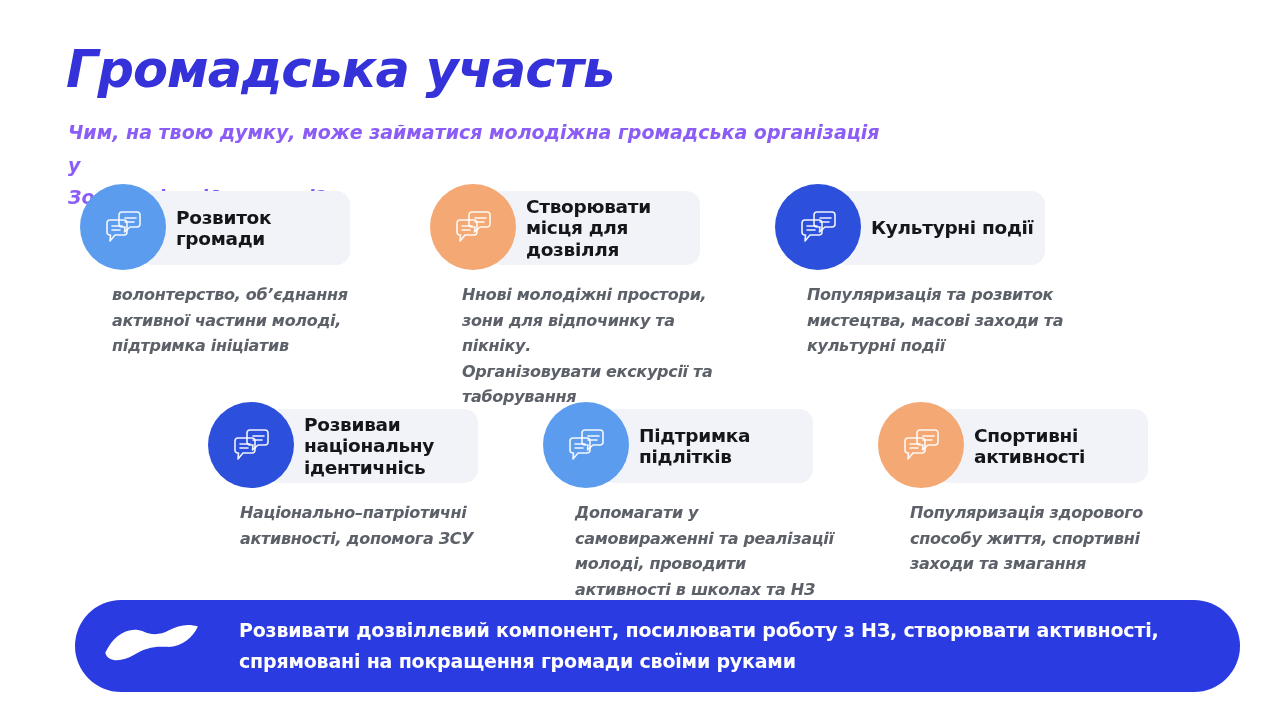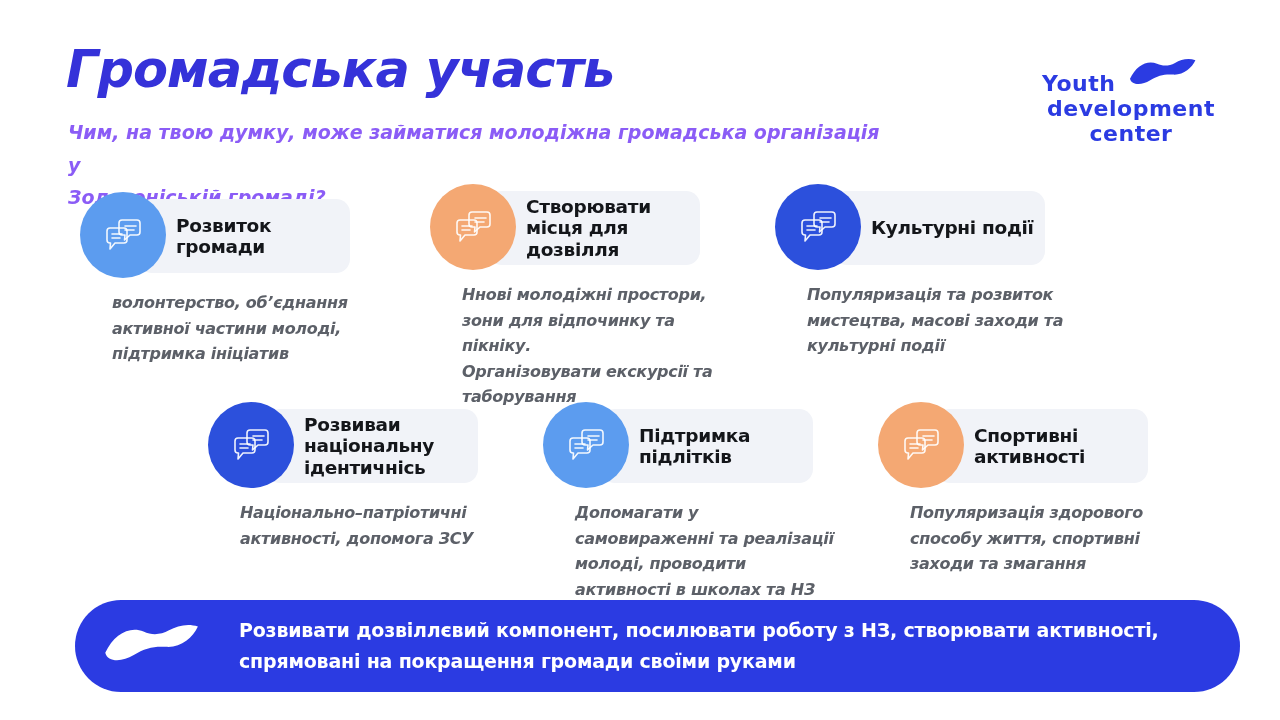--- a/index.html
+++ b/index.html
@@ -68,34 +68,22 @@
 </style>
 </head>
 <body>
 
 <div class="slide">
 
   <div class="title">Громадська участь</div>
   <div class="subtitle pre">Чим, на твою думку, може займатися молодіжна громадська організація у
 Золотоніській громаді?</div>
 
-  <div class="logo" style="color: rgb(43, 59, 226);">
-    <div class="logo-row1">
-      <span class="logo-word">Youth</span>
-      <span class="logo-swoosh">
-  <svg class="swoosh" viewBox="0 0 120 60" fill="currentColor" style="width: 100%; height: 100%; display: block;">
-    <path d="M5 38 C 15 16, 34 6, 50 13 C 60 17.5, 70 17, 80 11.5 C 90 6, 102 3, 114 7 C 108 20, 94 32, 77 31 C 63 30, 52 32, 38 41 C 26 48.5, 8 50, 5 38 Z"></path>
-  </svg>
-</span>
-    </div>
-    <div class="logo-word">development</div>
-    <div class="logo-word">center</div>
-  </div>
-
-  <div class="col" style="left:80px;top:192px;">
+
+  <div class="col" style="left:80px;top:184px;">
     <div class="card">
       <div class="pill">
         <div class="card-title pre">Розвиток
 громади</div>
       </div>
       <div class="circle" style="background: rgb(92, 156, 239);">
   <svg class="chat-icon" viewBox="0 0 48 48" fill="none" stroke="rgba(255,255,255,0.92)" stroke-width="1.6" stroke-linecap="round" stroke-linejoin="round">
     <path d="M23 9 h15 a3 3 0 0 1 3 3 v9 a3 3 0 0 1 -3 3 h-7 l-5.5 5 l0.5 -5 h-3 a3 3 0 0 1 -3 -3 v-9 a3 3 0 0 1 3 -3 z"></path>
     <line x1="26" y1="15" x2="37" y2="15"></line>
     <line x1="26" y1="19" x2="35" y2="19"></line>

